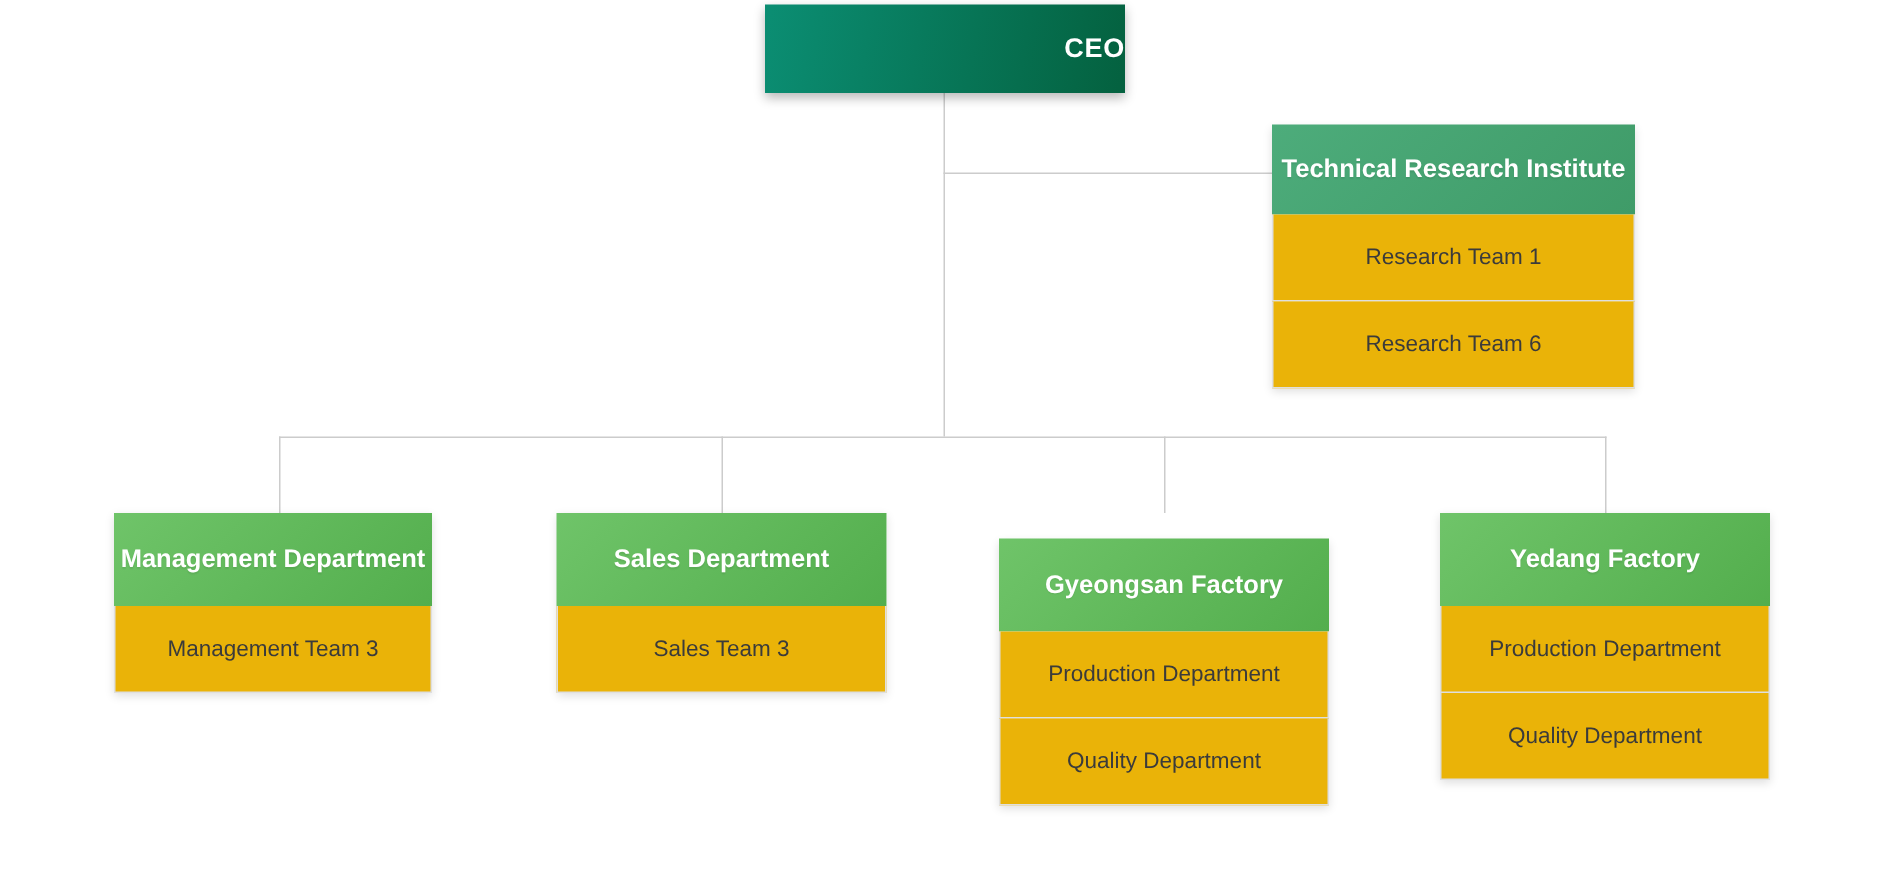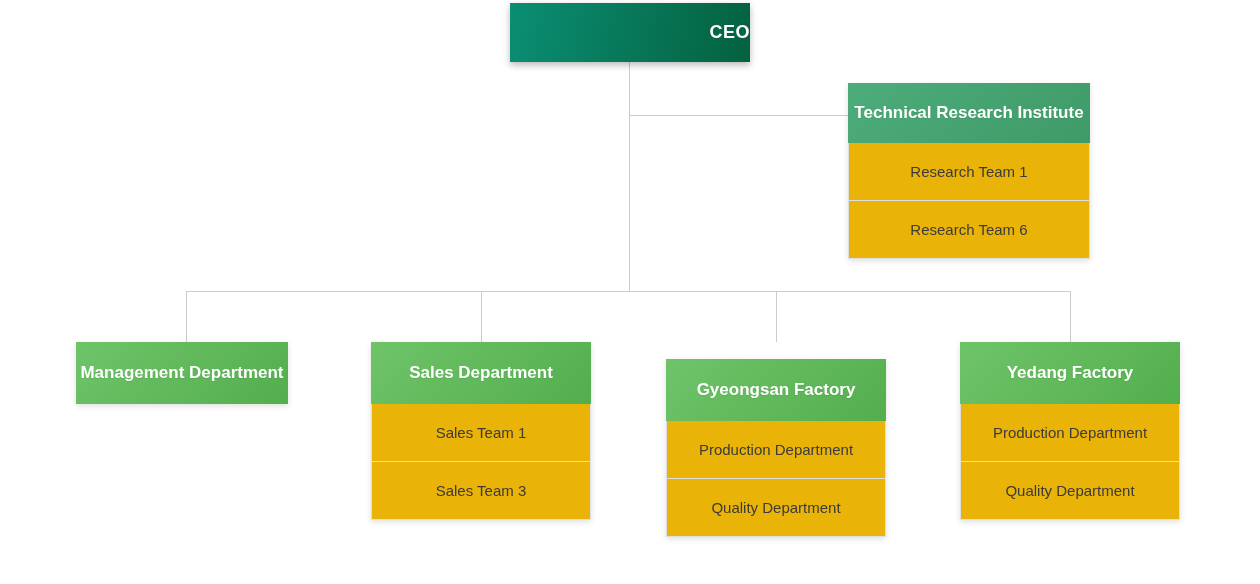--- a/index.html
+++ b/index.html
@@ -72,25 +72,25 @@
   </div>
 
   <div class="group" style="left:848px; top:83px; width:242px;">
     <div class="header institute">Technical Research Institute</div>
     <div class="cell">Research Team 1</div>
     <div class="cell">Research Team 6</div>
   </div>
 
   <div class="group dept" style="left:76px; top:342px; width:212px;">
     <div class="header dept">Management Department</div>
+    <div class="cell">Management Team 3</div>
   </div>
 
   <div class="group dept" style="left:371px; top:342px; width:220px;">
     <div class="header dept">Sales Department</div>
-    <div class="cell">Sales Team 1</div>
     <div class="cell">Sales Team 3</div>
   </div>
 
   <div class="group dept" style="left:666px; top:342px; width:220px;margin-top:17px;">
     <div class="header dept">Gyeongsan Factory</div>
     <div class="cell">Production Department</div>
     <div class="cell">Quality Department</div>
   </div>
 
   <div class="group dept" style="left:960px; top:342px; width:220px;">

